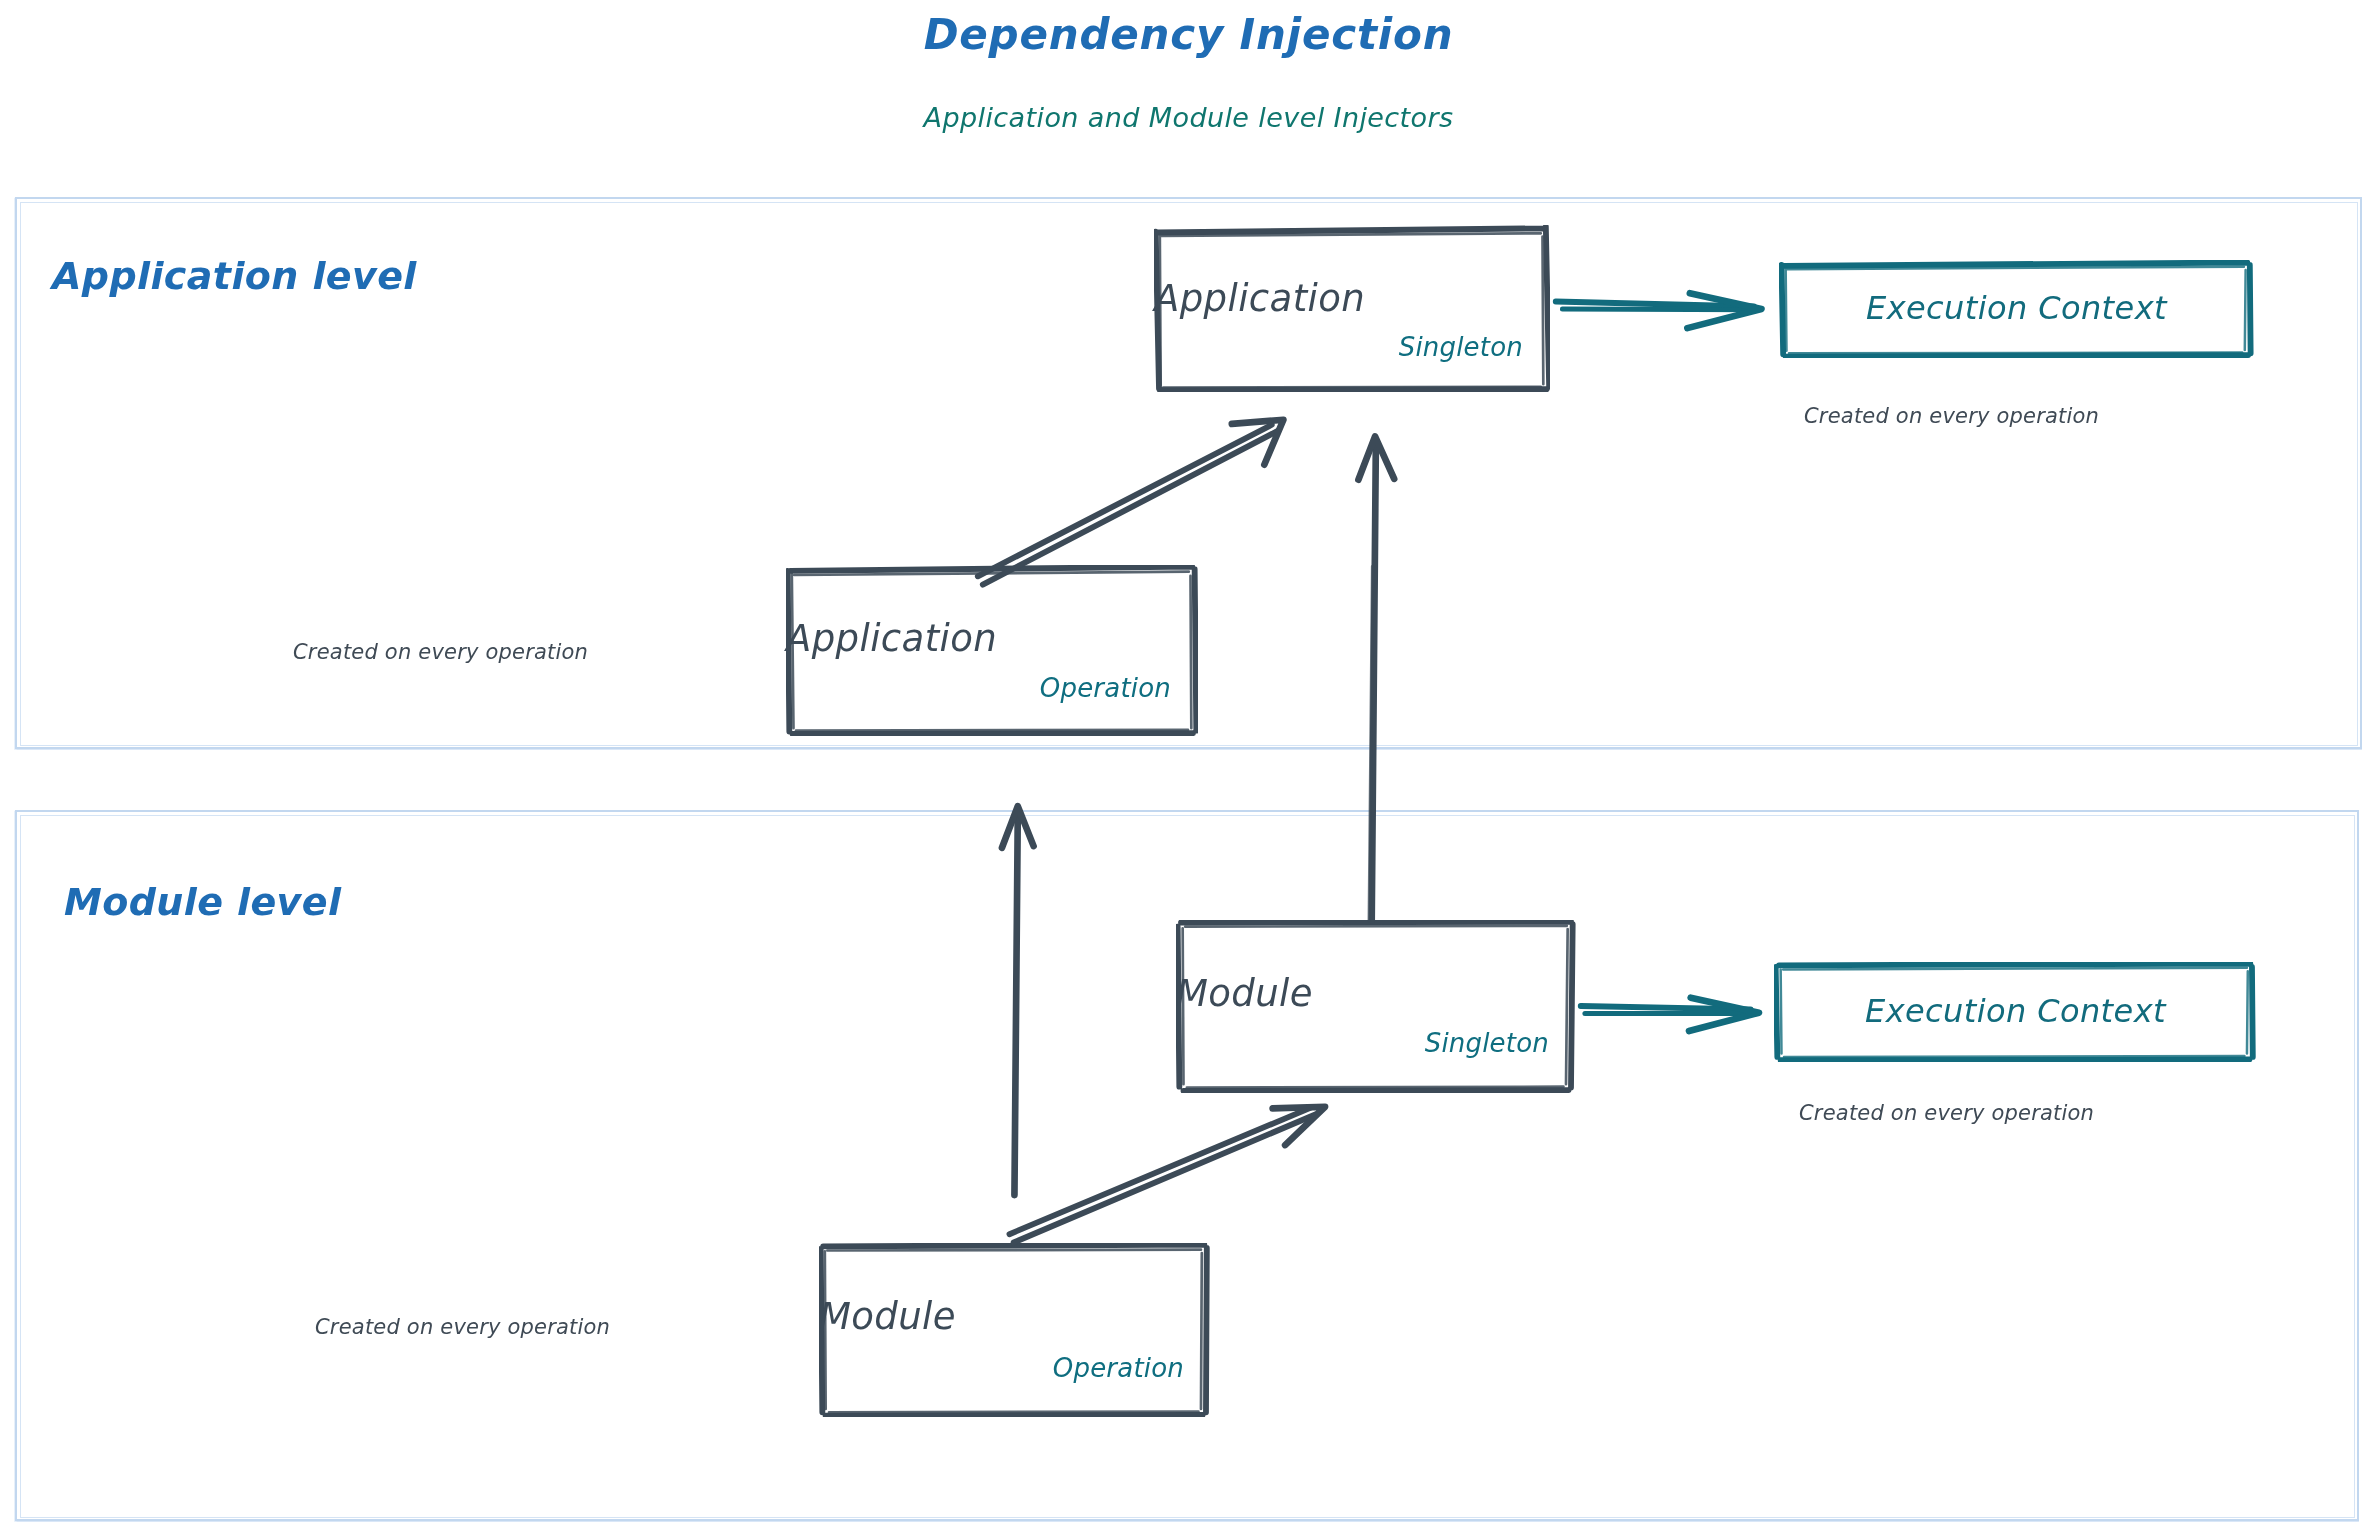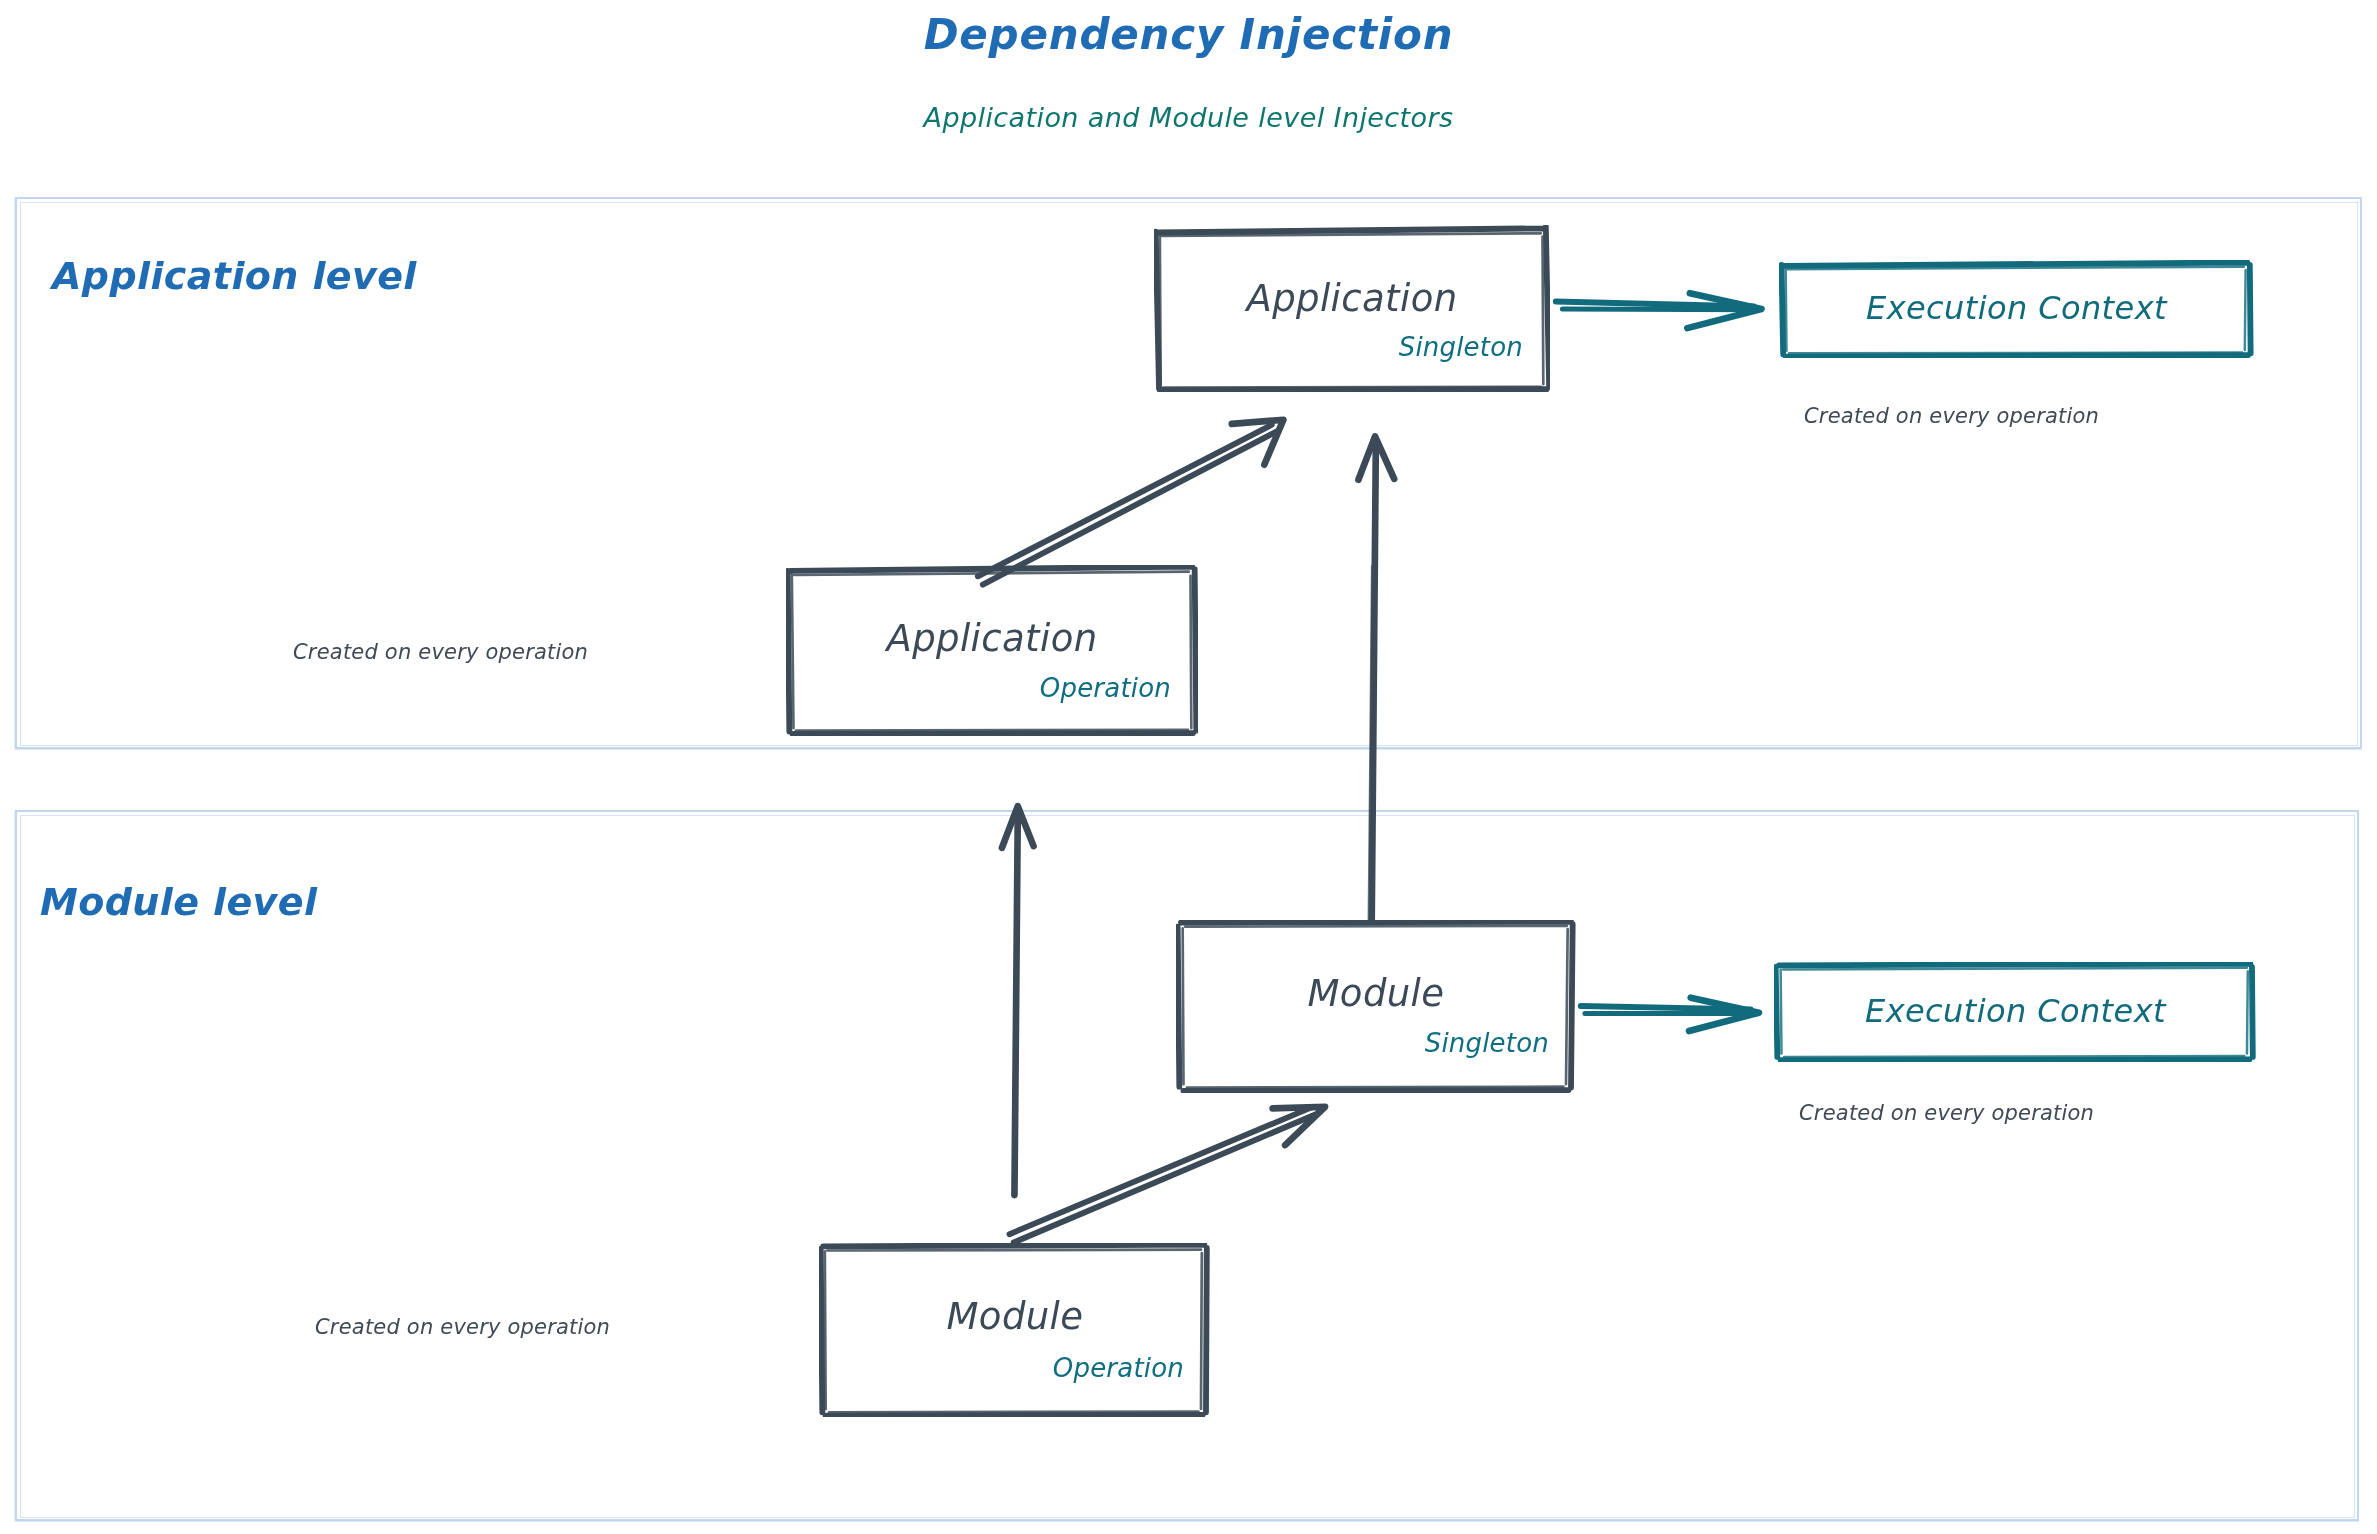--- a/index.html
+++ b/index.html
@@ -77,21 +77,20 @@
   }
   .node-box .sketch-frame {
     position: absolute;
     inset: 0;
     pointer-events: none;
   }
   .node-box .node-title {
     position: absolute;
     left: 0;
     width: 100%;
-    text-align: center;
     font-family: "DejaVu Sans", sans-serif;
     font-size: 37px;
     font-style: italic;
     letter-spacing: 0.4px;
     color: #3c4a57;
     white-space: nowrap;
   }
   .node-box .node-scope {
     position: absolute;
     right: 27px;
@@ -170,21 +169,21 @@
   <svg class="sketch-frame" viewBox="0 0 495 205" preserveAspectRatio="none">
     <path d="M5,7 L488,2 M491,5 L493,199 M489,202 L8,203 M4,200 L2,7" stroke="#3c4a57" stroke-width="7" fill="none" stroke-linecap="round" stroke-linejoin="round"></path>
     <path d="M10,12 L484,8 M486,13 L487,196 M483,198 L12,199 M9,196 L7,11" stroke="#3c4a57" stroke-width="3.2" fill="none" stroke-linecap="round" stroke-linejoin="round" opacity="0.85"></path>
   </svg>
   <div class="node-title" style="top:52px;">Application</div>
   <div class="node-scope" style="top:108px;">Operation</div>
 </div>
 <div class="caption" style="left:293px; top:640px;">Created on every operation</div>
 
 <div class="level-frame" style="left:15px; top:810px; width:2344px; height:711px;"></div>
-<div class="level-label" style="left:40px; top:868px;">Module level</div>
+<div class="level-label" style="left:64px; top:868px;">Module level</div>
 
 <div class="node-box" style="left:1176px; top:920px; width:400px; height:172px;">
   <svg class="sketch-frame" viewBox="0 0 480 207" preserveAspectRatio="none">
     <path d="M6,3 L474,2 M476,5 L474,201 M471,204 L9,205 M4,200 L2,8" stroke="#3c4a57" stroke-width="7" fill="none" stroke-linecap="round" stroke-linejoin="round"></path>
     <path d="M11,8 L469,7 M470,11 L468,197 M465,200 L13,201 M9,197 L8,10" stroke="#3c4a57" stroke-width="3.2" fill="none" stroke-linecap="round" stroke-linejoin="round" opacity="0.85"></path>
   </svg>
   <div class="node-title" style="top:52px;">Module</div>
   <div class="node-scope" style="top:108px;">Singleton</div>
 </div>
 

